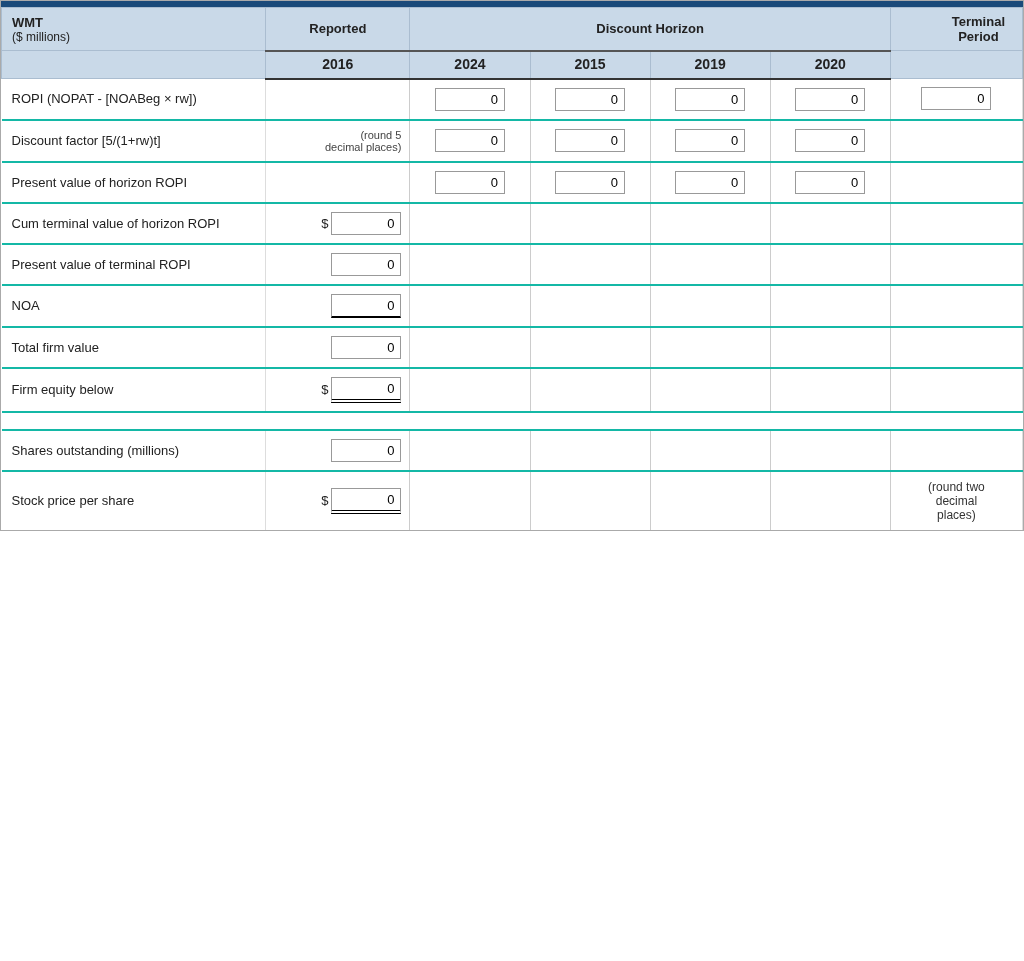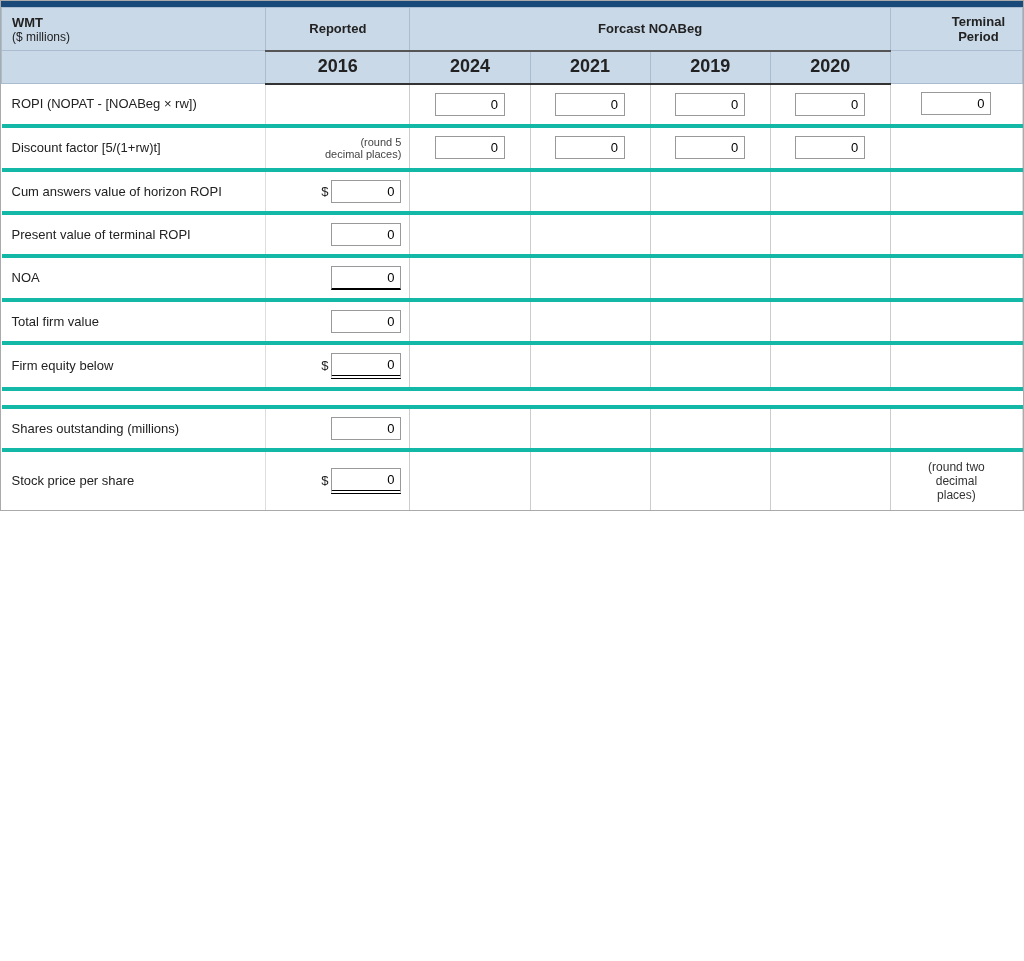--- a/index.html
+++ b/index.html
@@ -52,35 +52,35 @@
     }
     thead th.forecast-header {
       border-bottom: 2px solid #555;
       border-left: 1px solid #aabdd0;
     }
     .sub-header th {
       background: #c9d9e8;
       font-weight: bold;
       text-align: center;
       padding: 4px 4px 6px 4px;
-      font-size: 18px;
+      font-size: 14px;
       border-top: none;
       border-bottom: 2px solid #333;
     }
     .sub-header th.label-col {
       text-align: left;
       padding-left: 10px;
     }
     tbody tr td {
       padding: 8px 6px;
       vertical-align: middle;
       border-right: 1px solid #ddd;
     }
     tbody tr {
-      border-bottom: 4px solid #14b8a6;
+      border-bottom: 2px solid #14b8a6;
     }
     tbody tr:last-child {
       border-bottom: none;
     }
     td.row-label {
       padding-left: 10px;
       font-size: 13px;
       color: #222;
       width: 220px;
     }
@@ -117,37 +117,37 @@
       <thead>
         <tr>
           <th class="label-col" style="background:#c9d9e8; border:1px solid #aabdd0;" rowspan="1">
             <div style="font-weight:bold;">WMT</div>
             <div style="font-weight:normal; font-size:12px;">($ millions)</div>
           </th>
           <th class="col-2016 reported-header" style="background:#c9d9e8; border:1px solid #aabdd0; border-bottom:2px solid #555; text-align:center;">
             <div>Reported</div>
           </th>
           <th colspan="4" class="forecast-header" style="background:#c9d9e8; border:1px solid #aabdd0; border-bottom:2px solid #555; text-align:center;">
-            <span>Forcast NOABeg</span>
+            <span>Discount Horizon</span>
           </th>
           <th class="col-terminal" style="background:#c9d9e8; border:1px solid #aabdd0; text-align:center; vertical-align:middle;">
             <div>Terminal</div>
             <div>Period</div>
           </th>
         </tr>
         <tr class="sub-header">
           <th class="label-col" style="background:#c9d9e8; border:1px solid #aabdd0;"></th>
           <th style="background:#c9d9e8; border:1px solid #aabdd0; border-bottom:2px solid #333; text-align:center;">
             <span>2016</span>
           </th>
           <th style="background:#c9d9e8; border:1px solid #aabdd0; border-bottom:2px solid #333; text-align:center;">
             <span>2024</span>
           </th>
           <th style="background:#c9d9e8; border:1px solid #aabdd0; border-bottom:2px solid #333; text-align:center;">
-            <span>2021</span>
+            <span>2015</span>
           </th>
           <th style="background:#c9d9e8; border:1px solid #aabdd0; border-bottom:2px solid #333; text-align:center;">
             <span>2019</span>
           </th>
           <th style="background:#c9d9e8; border:1px solid #aabdd0; border-bottom:2px solid #333; text-align:center;">
             <span>2020</span>
           </th>
           <th style="background:#c9d9e8; border:1px solid #aabdd0;"></th>
         </tr>
       </thead>
@@ -167,21 +167,30 @@
               <div style="font-size: 11px; text-align: right; white-space: pre; color: rgb(68, 68, 68);">(round 5
 decimal places)</div>
             </td>
             <td class="forecast-col" style="text-align: center; vertical-align: middle; border-right: 1px solid rgb(204, 204, 204);"><input type="text" value="0" style=""></td>
             <td class="forecast-col" style="text-align: center; vertical-align: middle; border-right: 1px solid rgb(204, 204, 204);"><input type="text" value="0" style=""></td>
             <td class="forecast-col" style="text-align: center; vertical-align: middle; border-right: 1px solid rgb(204, 204, 204);"><input type="text" value="0" style=""></td>
             <td class="forecast-col" style="text-align: center; vertical-align: middle; border-right: 1px solid rgb(204, 204, 204);"><input type="text" value="0" style=""></td>
             <td class="terminal-col" style="text-align: center; vertical-align: middle;"></td>
           </tr>
           <tr>
-            <td class="row-label">Cum answers value of horizon ROPI</td>
+            <td class="row-label">Present value of horizon ROPI</td>
+            <td class="reported-col" style="border-right: 1px solid rgb(204, 204, 204); padding: 8px; vertical-align: middle;"></td>
+            <td class="forecast-col" style="text-align: center; vertical-align: middle; border-right: 1px solid rgb(204, 204, 204);"><input type="text" value="0" style=""></td>
+            <td class="forecast-col" style="text-align: center; vertical-align: middle; border-right: 1px solid rgb(204, 204, 204);"><input type="text" value="0" style=""></td>
+            <td class="forecast-col" style="text-align: center; vertical-align: middle; border-right: 1px solid rgb(204, 204, 204);"><input type="text" value="0" style=""></td>
+            <td class="forecast-col" style="text-align: center; vertical-align: middle; border-right: 1px solid rgb(204, 204, 204);"><input type="text" value="0" style=""></td>
+            <td class="terminal-col" style="text-align: center; vertical-align: middle;"></td>
+          </tr>
+          <tr>
+            <td class="row-label">Cum terminal value of horizon ROPI</td>
             <td class="reported-col" style="border-right: 1px solid rgb(204, 204, 204); padding: 8px; vertical-align: middle;">
               <div style="display: flex; align-items: center; justify-content: flex-end; gap: 3px;">
                 <span style="font-size: 13px;">$</span>
                 <input type="text" value="0" style="">
               </div>
             </td>
             <td class="forecast-col" style="text-align: center; vertical-align: middle; border-right: 1px solid rgb(204, 204, 204);"></td>
             <td class="forecast-col" style="text-align: center; vertical-align: middle; border-right: 1px solid rgb(204, 204, 204);"></td>
             <td class="forecast-col" style="text-align: center; vertical-align: middle; border-right: 1px solid rgb(204, 204, 204);"></td>
             <td class="forecast-col" style="text-align: center; vertical-align: middle; border-right: 1px solid rgb(204, 204, 204);"></td>

